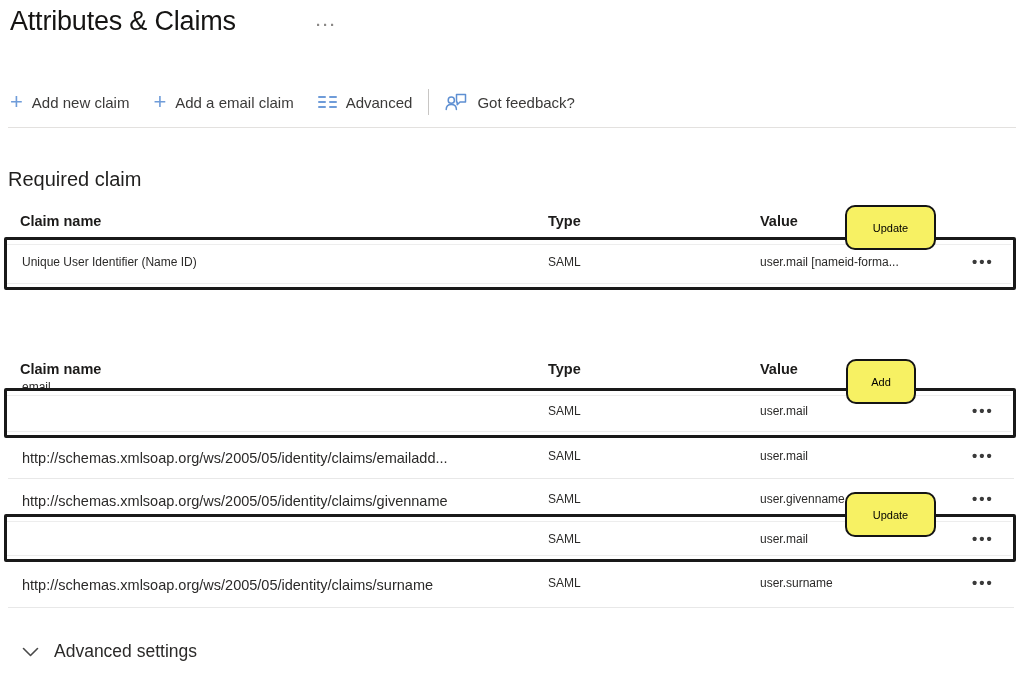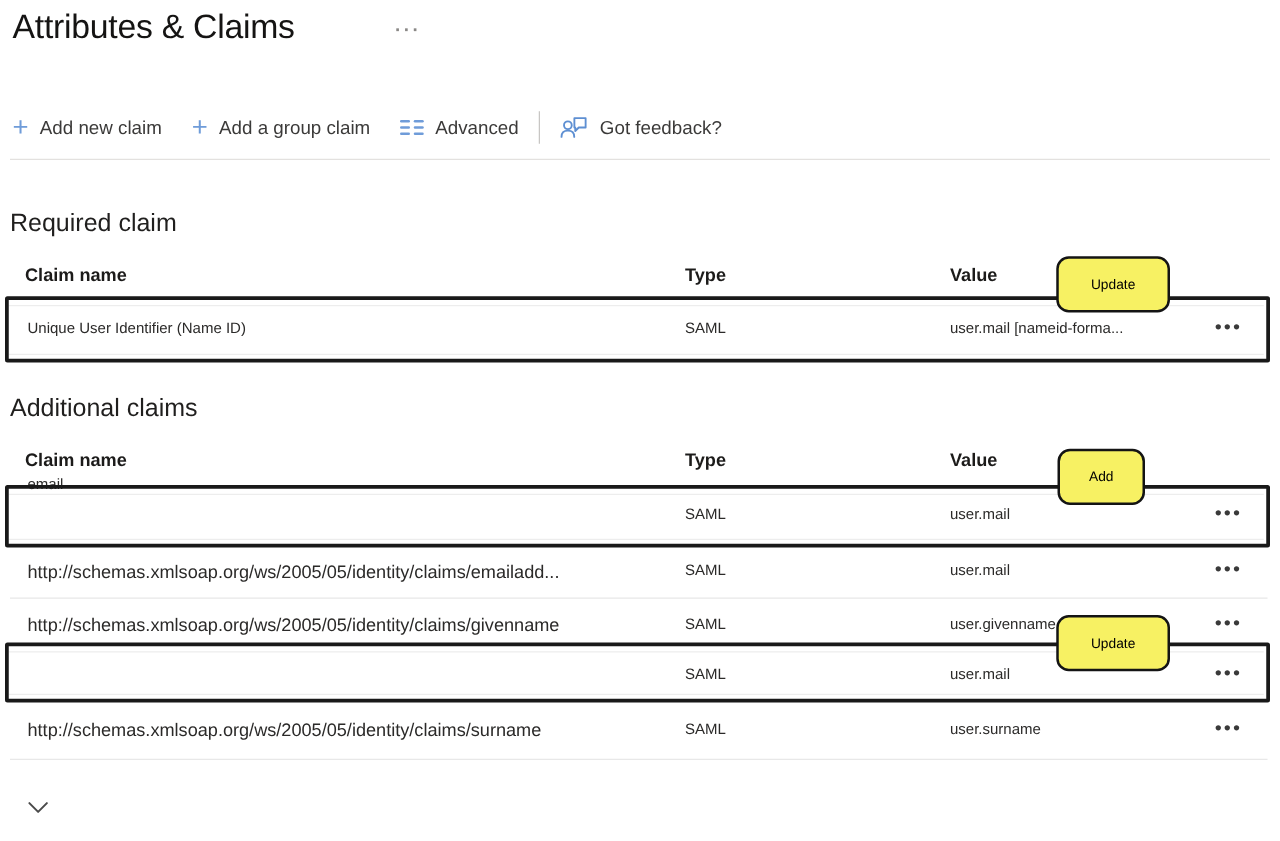--- a/index.html
+++ b/index.html
@@ -43,21 +43,21 @@
   <div class="abs title-dots" style="left:316px;top:16px;">···</div>
 
   <div class="toolbar">
     <div class="tb-btn">
       <span class="plus">+</span>
       <span>Add new claim</span>
     </div>
     <div class="tb-gap"></div>
     <div class="tb-btn">
       <span class="plus">+</span>
-      <span>Add a group claim</span>
+      <span>Add a email claim</span>
     </div>
     <div class="tb-gap"></div>
     <div class="tb-btn">
       <span class="col-icon">
         <span class="col">
             <i></i>
             <i></i>
             <i></i>
           </span>
         <span class="col">
@@ -90,21 +90,20 @@
 
   <div class="sep-faint" style="top:244px;"></div>
   <div class="abs cell" style="left:22px;top:255px;">Unique User Identifier (Name ID)</div>
   <div class="abs cell" style="left:548px;top:255px;">SAML</div>
   <div class="abs cell" style="left:760px;top:255px;">user.mail [nameid-forma...</div>
   <div class="abs dots" style="left:972px;top:253px;">•••</div>
   <div class="sep-faint" style="top:283px;"></div>
 
   <div class="hl-box" style="top:237px;height:53px;"></div>
 
-  <div class="abs section-heading" style="left:8px;top:316px;">Additional claims</div>
 
   <div class="abs hdr" style="left:20px;top:361px;">Claim name</div>
   <div class="abs hdr" style="left:548px;top:361px;">Type</div>
   <div class="abs hdr" style="left:760px;top:361px;">Value</div>
 
   <div class="sep-faint" style="top:395px;"></div>
   <div class="abs cell" style="left:22px;top:380px;">email</div>
   <div class="abs cell" style="left:548px;top:404px;">SAML</div>
   <div class="abs cell" style="left:760px;top:404px;">user.mail</div>
   <div class="abs dots" style="left:972px;top:402px;">•••</div>
@@ -139,15 +138,16 @@
   <div class="note" style="left:845px;top:205px;width:91px;height:45px;">Update</div>
   <div class="note" style="left:846px;top:359px;width:70px;height:45px;">Add</div>
   <div class="note" style="left:845px;top:492px;width:91px;height:45px;">Update</div>
 
   <div class="adv">
     <span>
       <svg width="17" height="10" viewBox="0 0 17 10" fill="none" stroke="#4a4a4a" stroke-width="1.6" stroke-linecap="round" stroke-linejoin="round">
         <polyline points="1.5,1.5 8.5,8.5 15.5,1.5"></polyline>
       </svg>
     </span>
+    <span class="adv-label">Advanced settings</span>
   </div>
 
 </div>
 
 </body></html>

